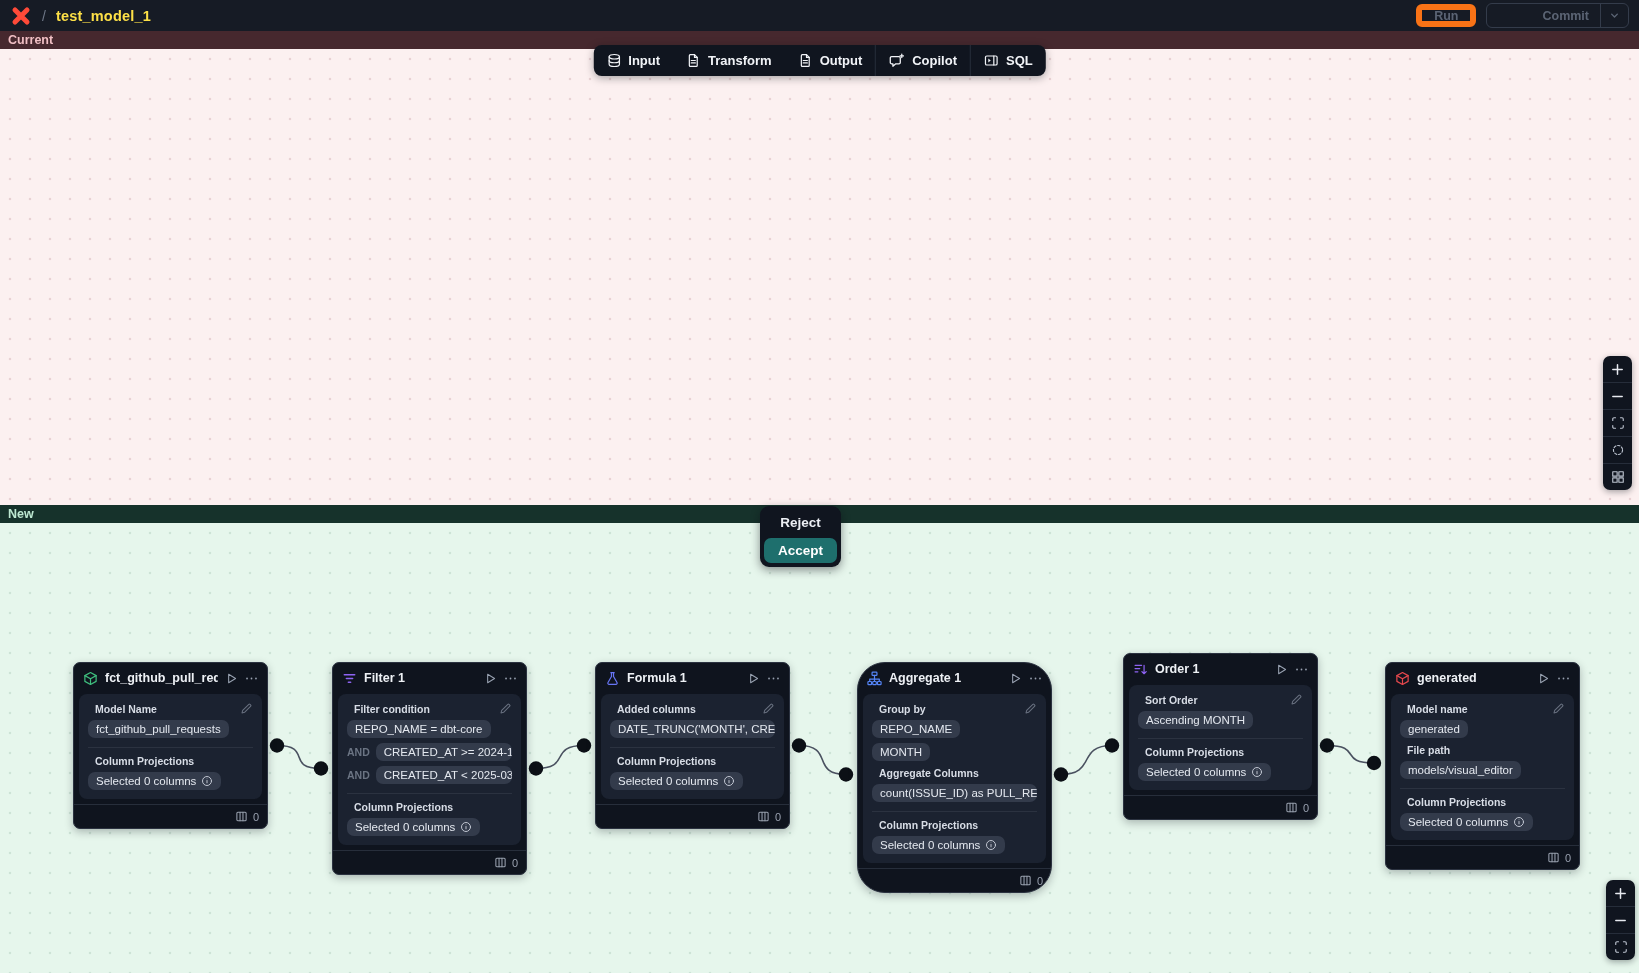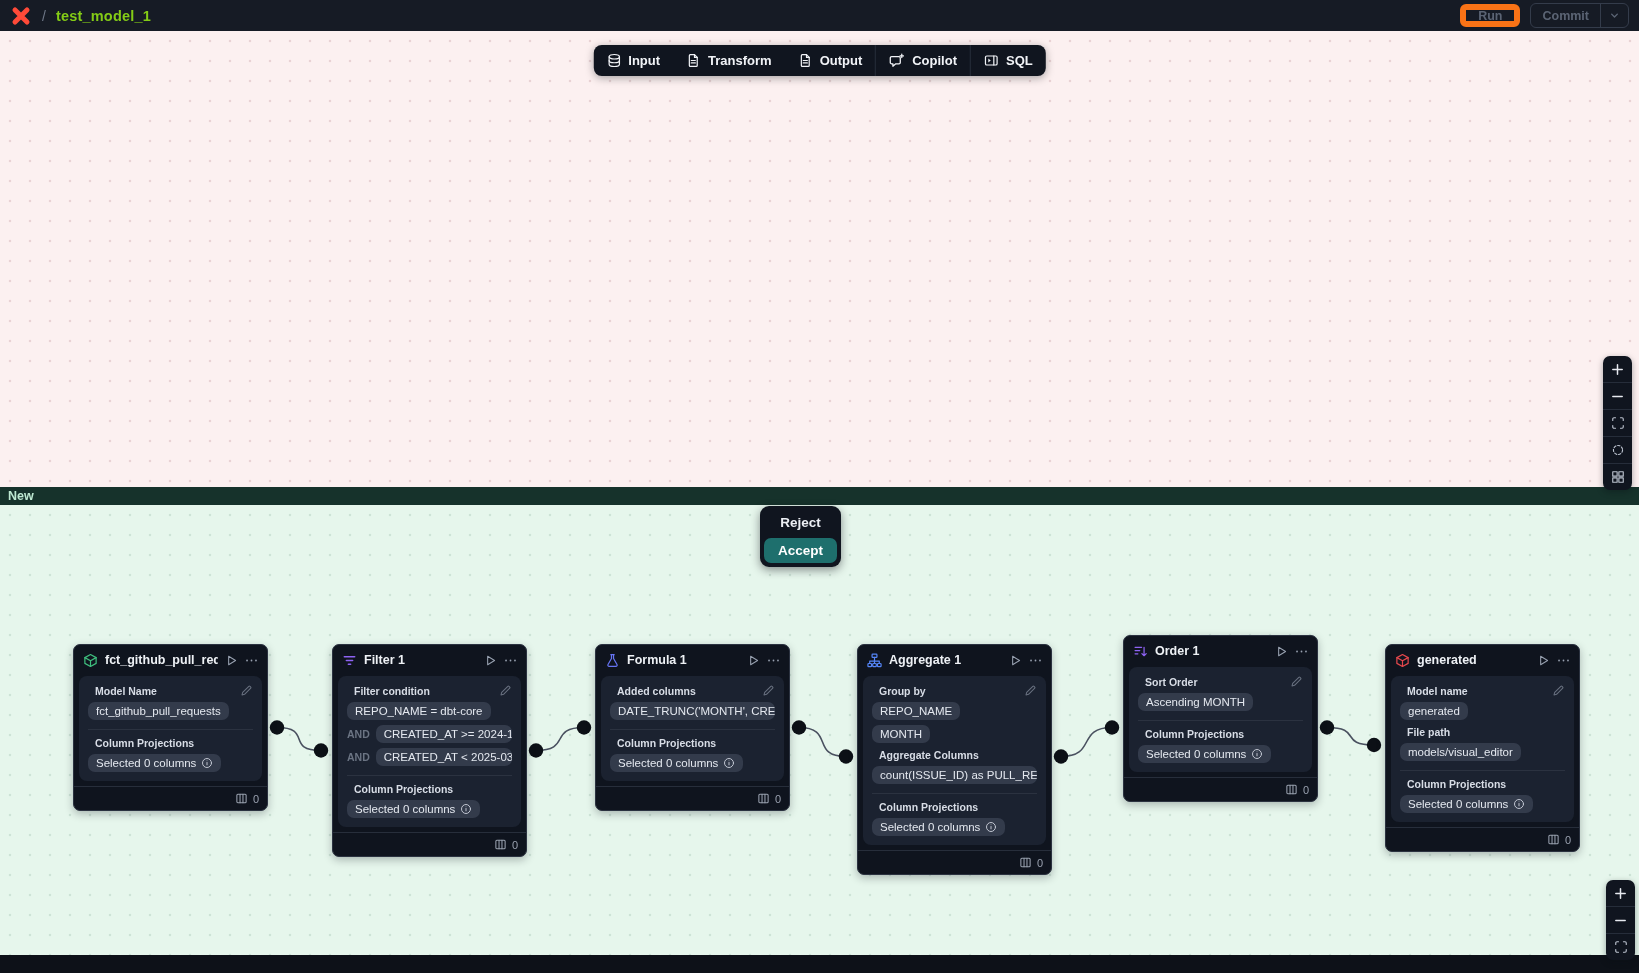--- a/index.html
+++ b/index.html
@@ -2,27 +2,27 @@
 <html><head>
 <meta charset="utf-8">
 <style>
   html,body{margin:0;padding:0;background:#0d1118;}
   .app{position:relative;width:1639px;height:973px;overflow:hidden;
        font-family:"Liberation Sans",sans-serif;-webkit-font-smoothing:antialiased;}
   
   .topbar{height:31px;background:#161b25;display:flex;align-items:center;padding:0 10px;gap:10px;}
   .logo{width:22px;height:22px;display:flex;align-items:center;justify-content:center;color:#ff4a38;}
   .crumb-sep{color:#6f7888;font-size:14px;}
-  .doc-title{color:#84cc16;font-size:14.5px;font-weight:bold;letter-spacing:.2px;}
+  .doc-title{color:#fde047;font-size:14.5px;font-weight:bold;letter-spacing:.2px;}
   .topbar-spacer{flex:1;}
   .tbtn{display:inline-flex;align-items:center;justify-content:center;height:23px;
         border:6px solid #f97316;border-radius:6px;color:#5b6474;font-size:12.5px;font-weight:600;
         padding:0 12px;background:transparent;cursor:default;user-select:none;}
   .split{display:inline-flex;align-items:stretch;border:1px solid #343c4b;border-radius:6px;height:23px;color:#5b6474;}
-  .split .seg{display:flex;align-items:center;padding:0 11px;font-size:12.5px;font-weight:600;}
+  .split .seg{display:flex;align-items:center;padding:0 11px;font-size:12.5px;font-weight:600;margin-left:44px;}
   .split .chev{display:flex;align-items:center;padding:0 7px;border-left:1px solid #343c4b;}
   
   .bar{height:18px;display:flex;align-items:center;padding:0 8px;font-size:12.5px;font-weight:600;}
   .bar-current{background:#46282e;color:#f0bfc4;}
   .bar-new{background:#16322b;color:#bde8d1;}
   
   .canvas{position:relative;width:100%;}
   .canvas-current{height:456px;background:#fcf0f0;
     background-image:radial-gradient(circle,#e9d2d4 1.4px,transparent 1.6px);background-size:20px 20px;}
   .canvas-new{height:450px;background:#e6f6ec;
@@ -91,20 +91,23 @@
     <div class="split">
       <span class="seg">Commit</span>
       <span class="chev">
         <svg width="13" height="13" viewBox="0 0 16 16">
             <path d="M4.5 6.3l3.5 3.5 3.5-3.5" fill="none" stroke="currentColor" stroke-width="1.7" stroke-linecap="round" stroke-linejoin="round"></path>
           </svg>
       </span>
     </div>
   </header>
 
+  <div class="bar bar-current">
+    <span>Current</span>
+  </div>
 
   <section class="canvas canvas-current"></section>
 
   <div class="bar bar-new">
     <span>New</span>
   </div>
 
   <section class="canvas canvas-new" id="canvas-new">
     <svg class="edge-layer" id="edge-layer" width="1639" height="450" viewBox="0 0 1639 450">
         <path class="edge" d="M 277 222.5 C 313 222.5 285 245.5 321 245.5"></path>
@@ -290,21 +293,21 @@
         <div class="node-footer">
           <span class="icon">
             <svg width="13" height="13" viewBox="0 0 16 16" fill="none" stroke="currentColor" stroke-width="1.3" stroke-linecap="round" stroke-linejoin="round">
               <rect x="2.3" y="2.8" width="11.4" height="10.4" rx="1.2"></rect>
               <path d="M6.2 2.8v10.4M9.8 2.8v10.4"></path>
             </svg>
           </span>
           <span>0</span>
         </div>
       </div>
-      <div class="node" style="left: 857px; top: 139px; width: 193px;">
+      <div class="node" style="left: 857px; top: 139px; width: 193px; border-radius: 28px;">
         <div class="node-header">
           <span class="icon node-icon" style="color: rgb(85, 133, 247);">
             <svg width="15" height="15" viewBox="0 0 16 16" fill="none" stroke="currentColor" stroke-width="1.3" stroke-linecap="round" stroke-linejoin="round">
               <rect x="5.4" y="1.3" width="5.2" height="3.4" rx=".8"></rect>
               <rect x="1" y="11.2" width="3.8" height="3.4" rx=".8"></rect>
               <rect x="6.1" y="11.2" width="3.8" height="3.4" rx=".8"></rect>
               <rect x="11.2" y="11.2" width="3.8" height="3.4" rx=".8"></rect>
               <path d="M8 4.7v2.6M2.9 11.2V8.6h10.2v2.6M8 7.3v3.9"></path>
             </svg>
           </span>

